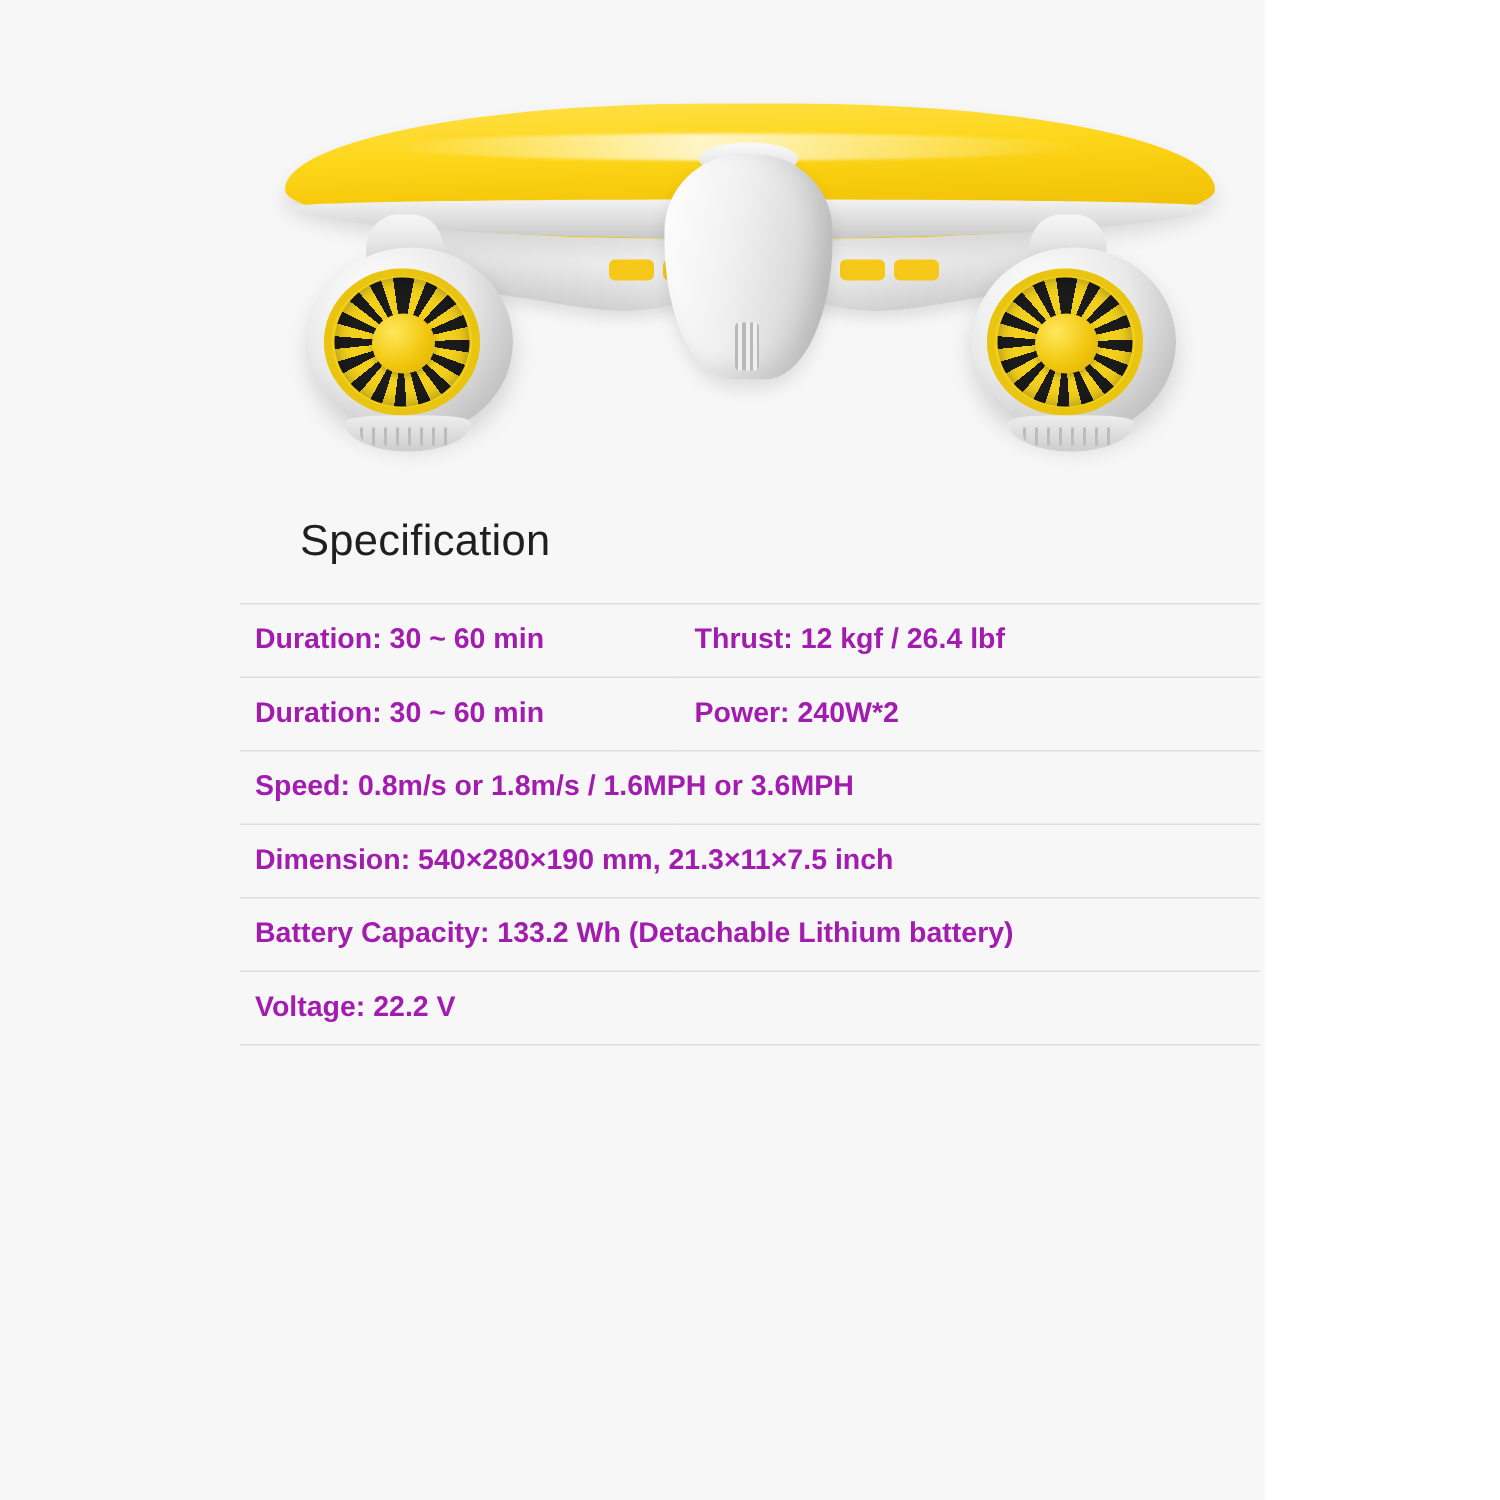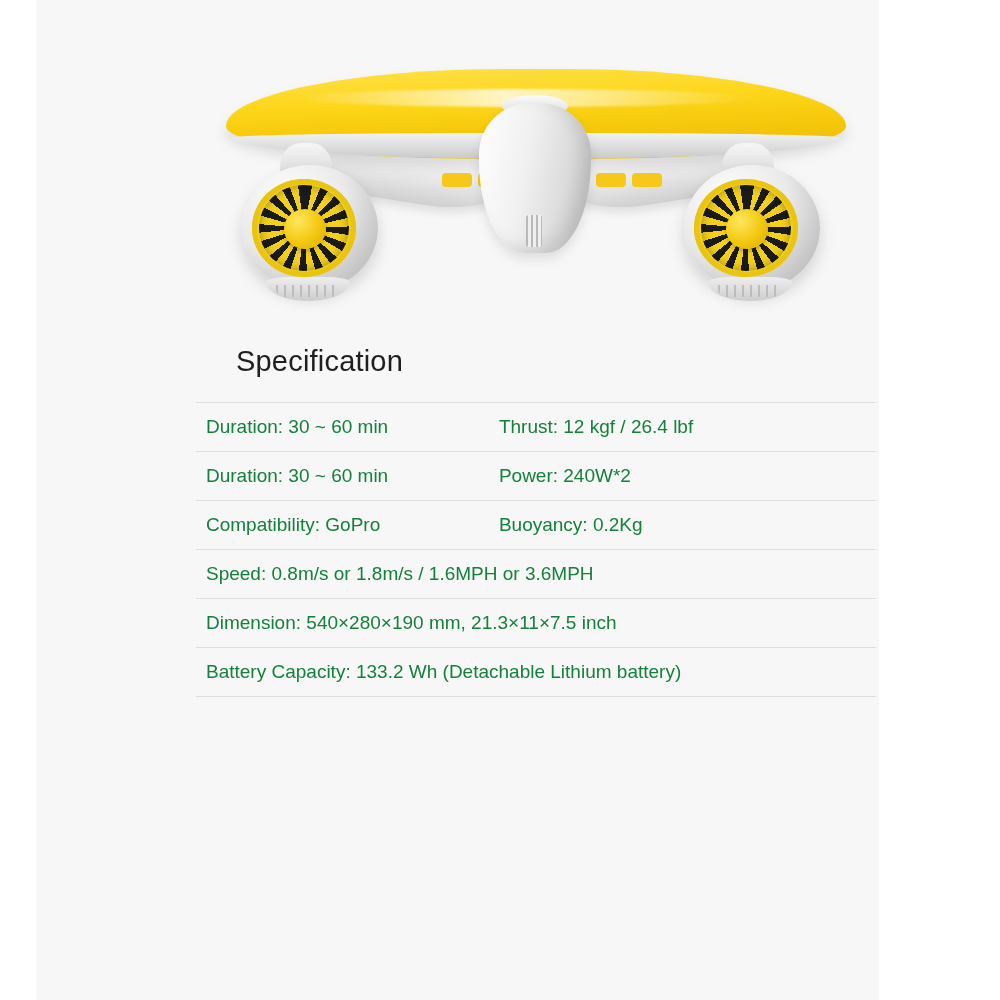--- a/index.html
+++ b/index.html
@@ -13,21 +13,20 @@
     font-family: "Liberation Sans", sans-serif;
     color: #2b2b2b;
     overflow: hidden;
   }
   .page {
     position: relative;
     width: 843px;
     height: 1000px;
     background: #f7f7f7;
     box-sizing: border-box;
-    margin-left: 36px;
   }
 
   
   .hero {
     position: relative;
     width: 1000px;
     height: 345px;
   }
   .hero-stage {
     position: absolute;
@@ -232,22 +231,22 @@
   }
   .spec-table tr {
     border-top: 1px solid #dedede;
   }
   .spec-table tr:last-child {
     border-bottom: 1px solid #dedede;
   }
   .spec-table td {
     padding: 13px 0 13px 10px;
     font-size: 19px;
-    font-weight: 400;
-    color: #15803d;
+    font-weight: 700;
+    color: #a21caf;
     white-space: nowrap;
   }
   .spec-table td.col-a { width: 290px; }
   .spec-table td.col-b { width: 390px; }
 </style>
 </head>
 <body>
 
 <div class="page">
 
@@ -300,29 +299,28 @@
       <tbody>
         <tr>
           <td class="col-a">Duration: 30 ~ 60 min</td>
           <td class="col-b">Thrust: 12 kgf / 26.4 lbf</td>
         </tr>
         <tr>
           <td class="col-a">Duration: 30 ~ 60 min</td>
           <td class="col-b">Power: 240W*2</td>
         </tr>
         <tr>
-          <td class="col-a">Compatibility: GoPro</td>
-          <td class="col-b">Buoyancy: 0.2Kg</td>
-        </tr>
-        <tr>
           <td colspan="2">Speed: 0.8m/s or 1.8m/s / 1.6MPH or 3.6MPH</td>
         </tr>
         <tr>
           <td colspan="2">Dimension: 540×280×190 mm, 21.3×11×7.5 inch</td>
         </tr>
         <tr>
           <td colspan="2">Battery Capacity: 133.2 Wh (Detachable Lithium battery)</td>
+        </tr>
+        <tr>
+          <td colspan="2">Voltage: 22.2 V</td>
         </tr>
       </tbody>
     </table>
   </div>
 
 </div>
 
 </body></html>

